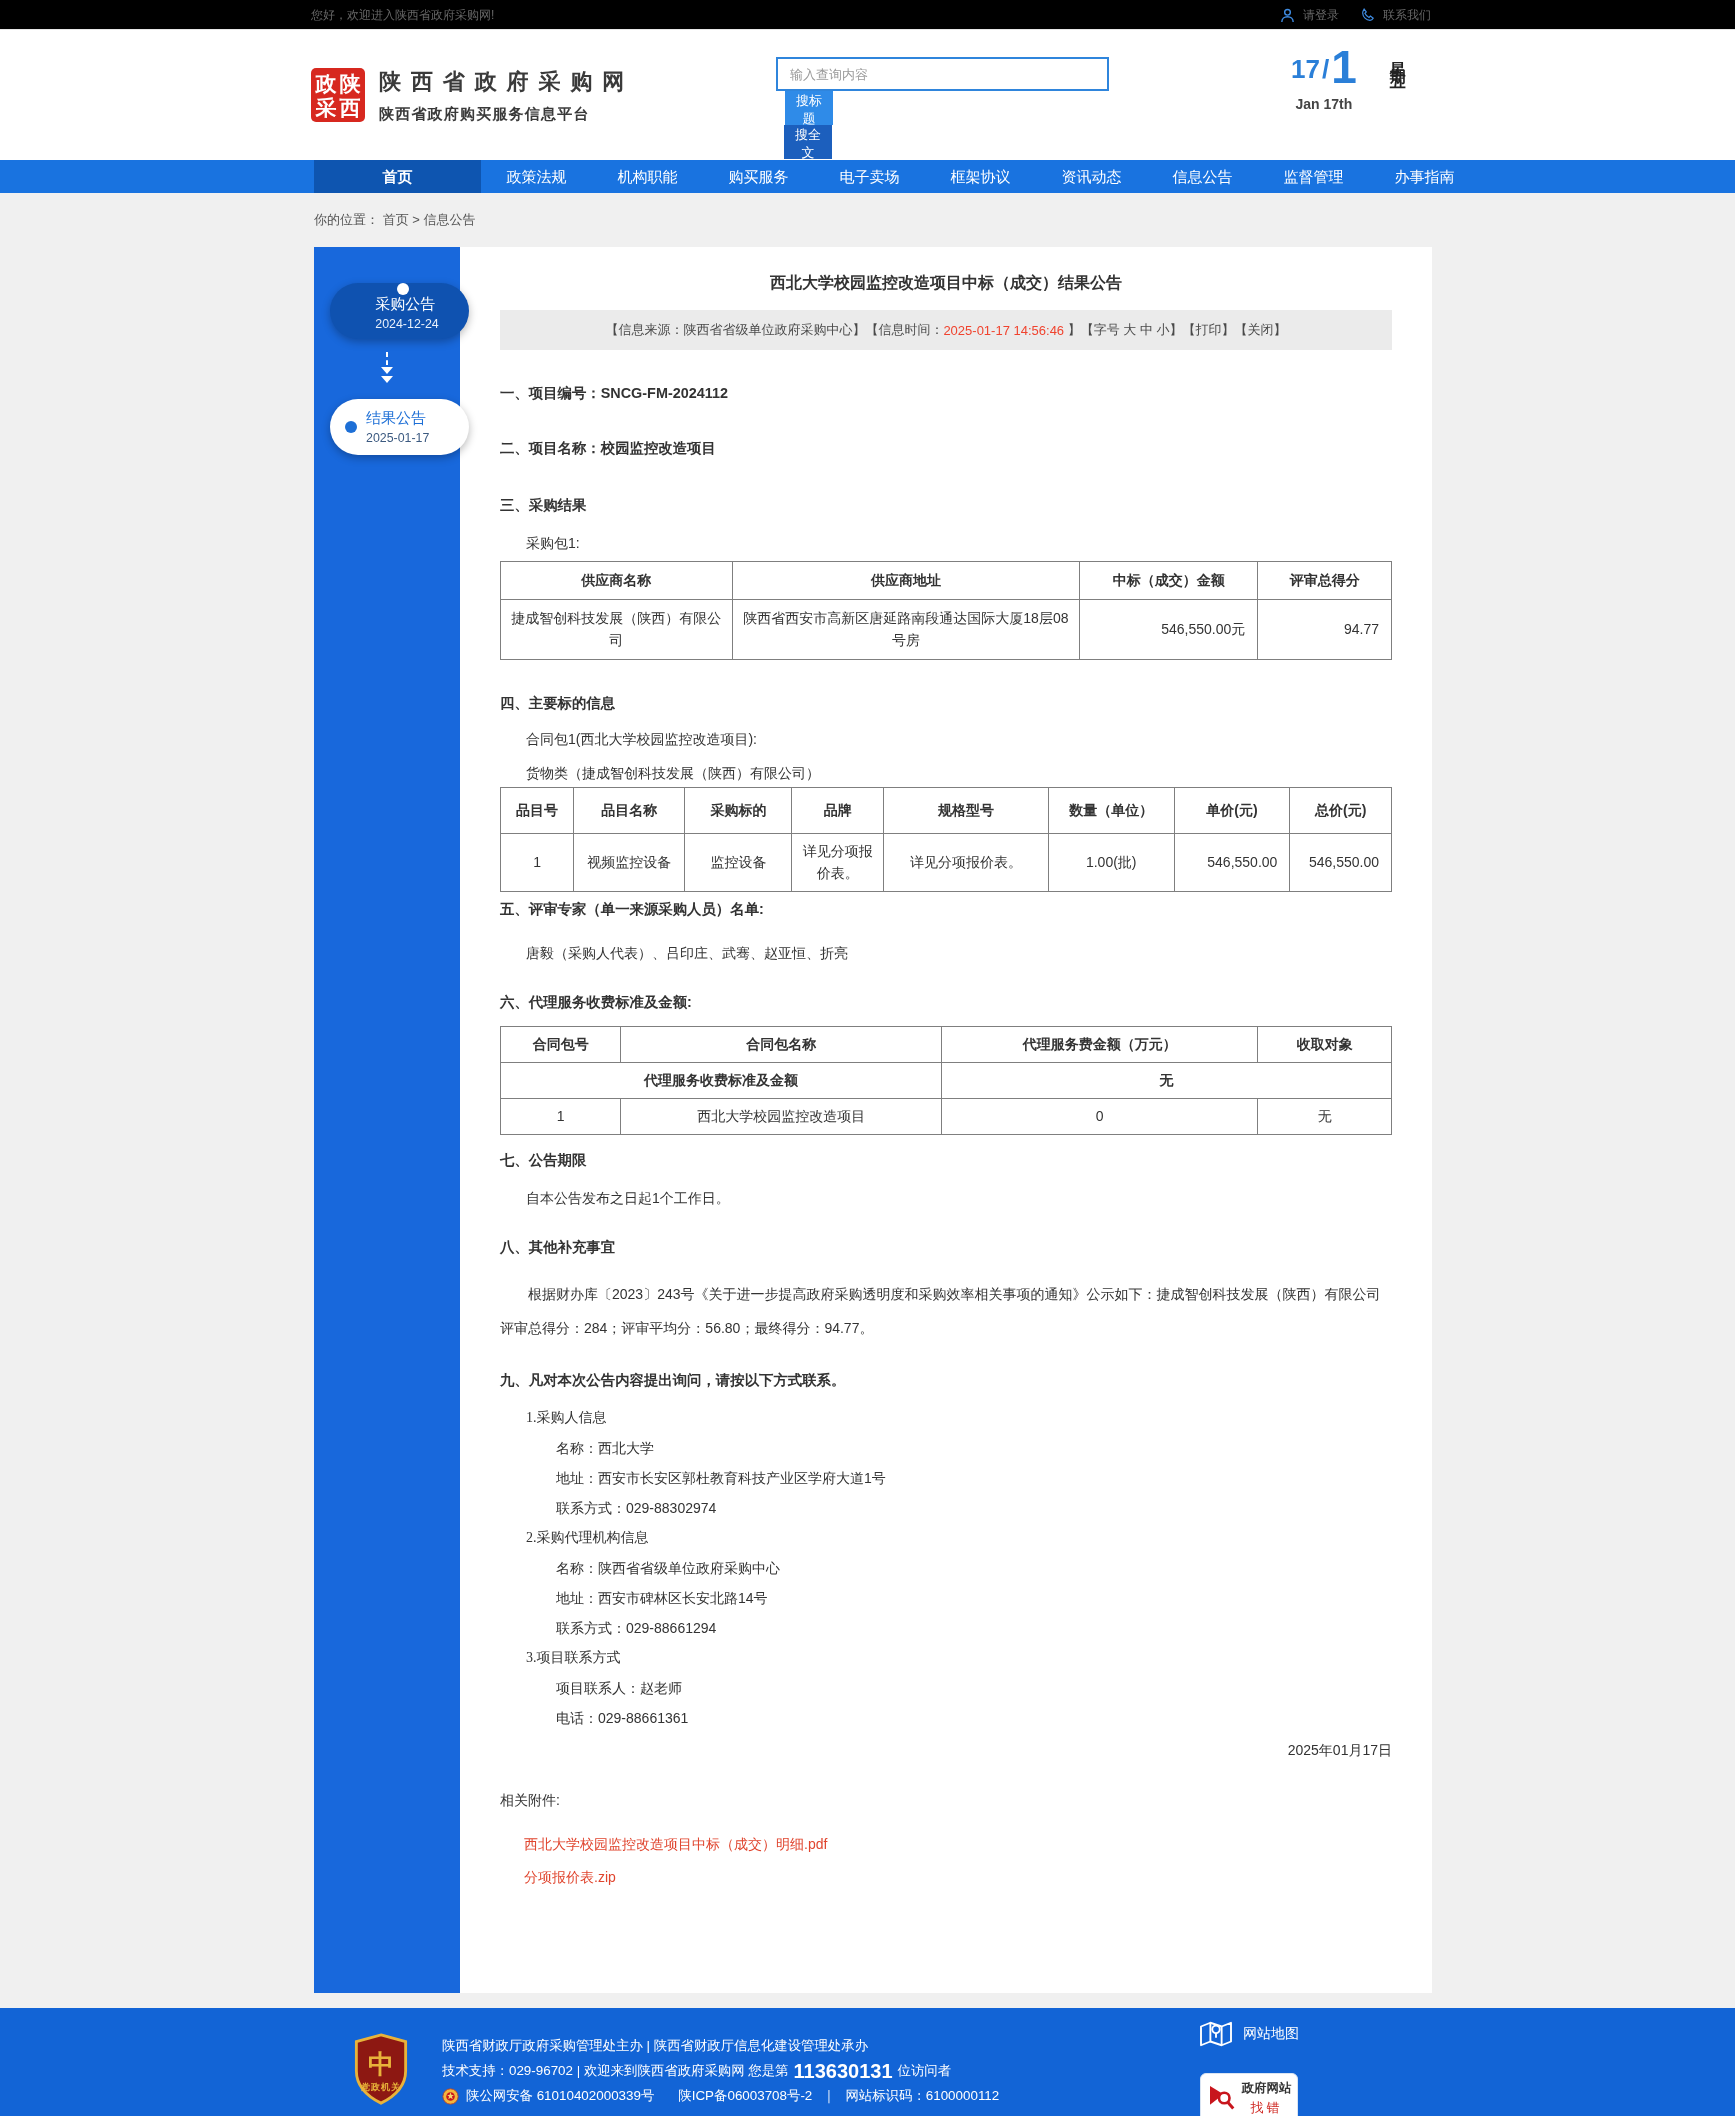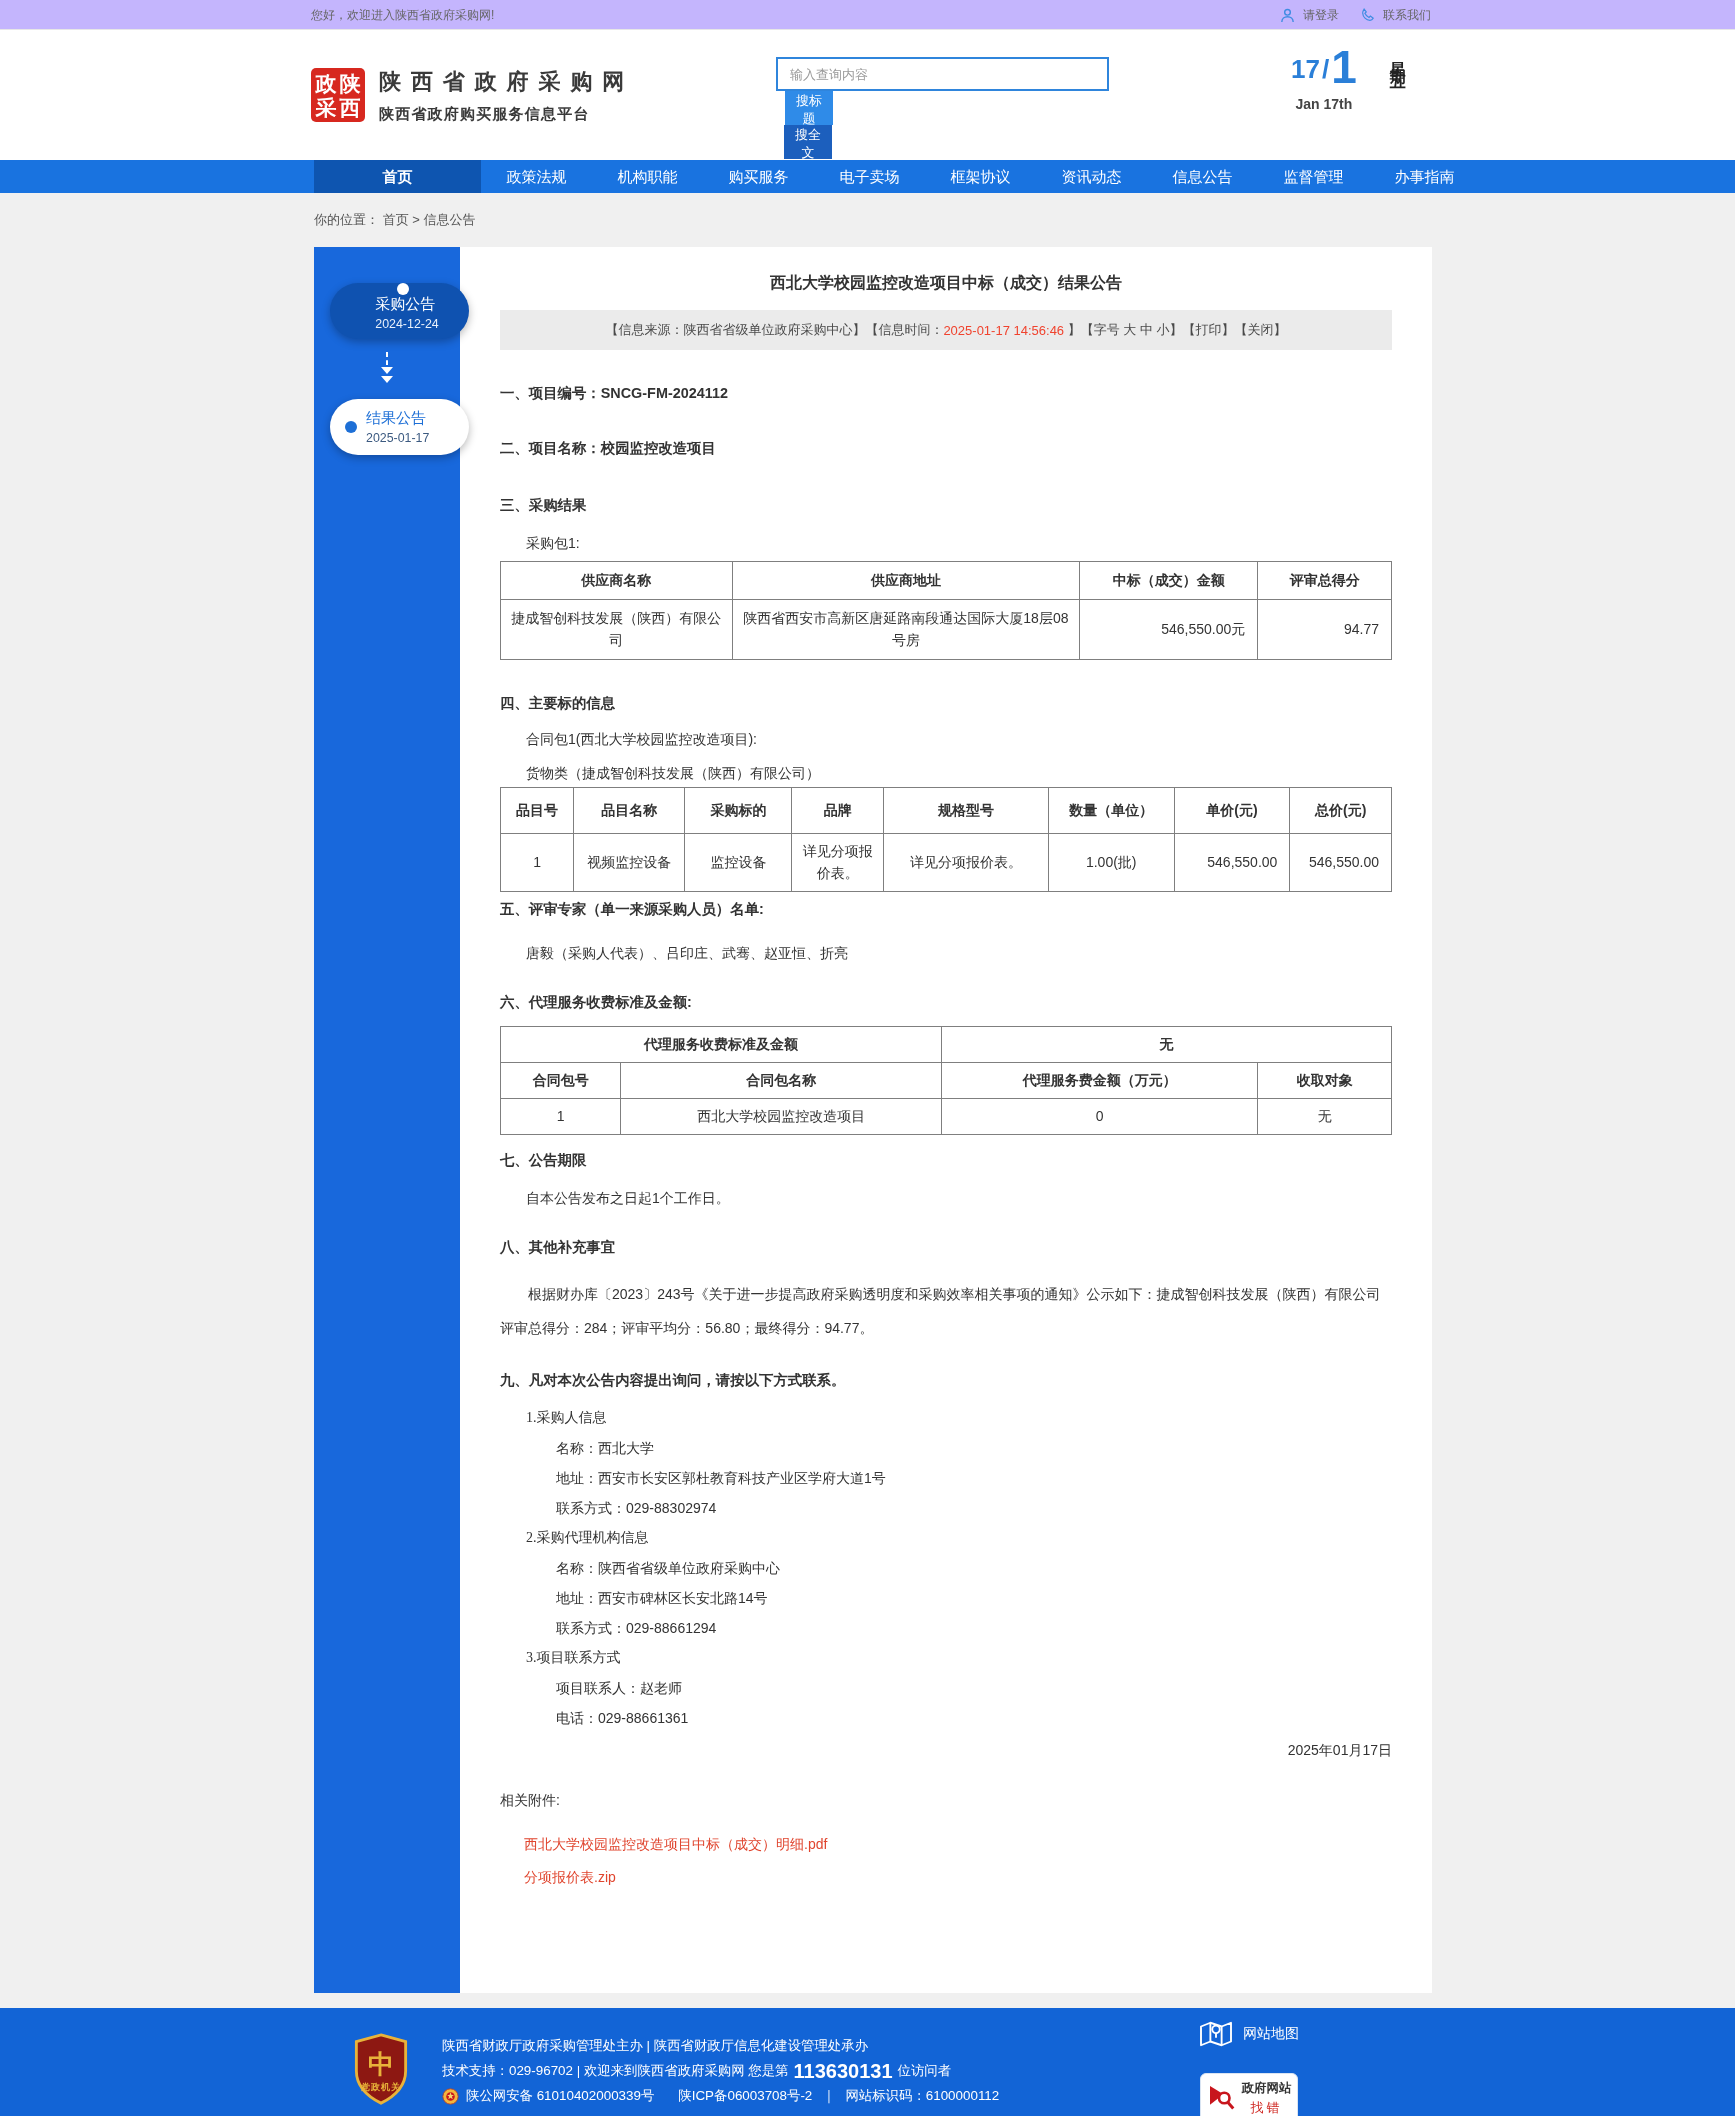--- a/index.html
+++ b/index.html
@@ -1,21 +1,21 @@
 <!DOCTYPE html>
 <html><head>
 <meta charset="utf-8">
 <title>西北大学校园监控改造项目中标（成交）结果公告</title>
 <style>
   * { box-sizing: border-box; }
   body { margin:0; width:1735px; background:#fff; font-family:"Liberation Sans","DejaVu Sans",sans-serif; color:#333; }
   a { cursor:pointer; }
 
   
-  .topbar { height:30px; background:#c4b5fd; border-bottom:1px solid #e7e7e7; }
+  .topbar { height:30px; background:#000000; border-bottom:1px solid #e7e7e7; }
   .topbar-inner { margin-left:311px; width:1134px; height:30px; display:flex; justify-content:space-between; align-items:center; font-size:12px; color:#666; }
   .topbar-right { display:flex; align-items:center; gap:7px; }
   .toplink { color:#666; text-decoration:none; margin-right:14px; }
   .tb-icon { display:inline-flex; align-items:center; }
 
   
   .header { height:130px; background:#fff; position:relative; }
   .header-inner { margin-left:311px; width:1294px; height:130px; display:flex; align-items:center; position:relative; }
   .logo-seal { width:54px; height:54px; background:#d7281f; border-radius:5px; display:grid; grid-template-columns:1fr 1fr; place-items:center; padding:3px; }
   .logo-seal span { color:#fff; font-size:21px; font-weight:bold; line-height:1; }
@@ -302,28 +302,28 @@
 
         <table class="t3 mb16">
           <colgroup>
               <col style="width:13.5%">
               <col style="width:36%">
               <col style="width:35.5%">
               <col style="width:15%">
             </colgroup>
           <tbody>
               <tr>
-            <td colspan="2" class="bold">代理服务收费标准及金额</td>
-            <td colspan="2" class="bold">无</td>
-          </tr>
-          <tr>
             <th>合同包号</th>
             <th>合同包名称</th>
             <th>代理服务费金额（万元）</th>
             <th>收取对象</th>
+          </tr>
+          <tr>
+            <td colspan="2" class="bold">代理服务收费标准及金额</td>
+            <td colspan="2" class="bold">无</td>
           </tr>
           <tr>
             <td>1</td>
             <td>西北大学校园监控改造项目</td>
             <td>0</td>
             <td>无</td>
           </tr>
         </tbody>
           </table>
 

